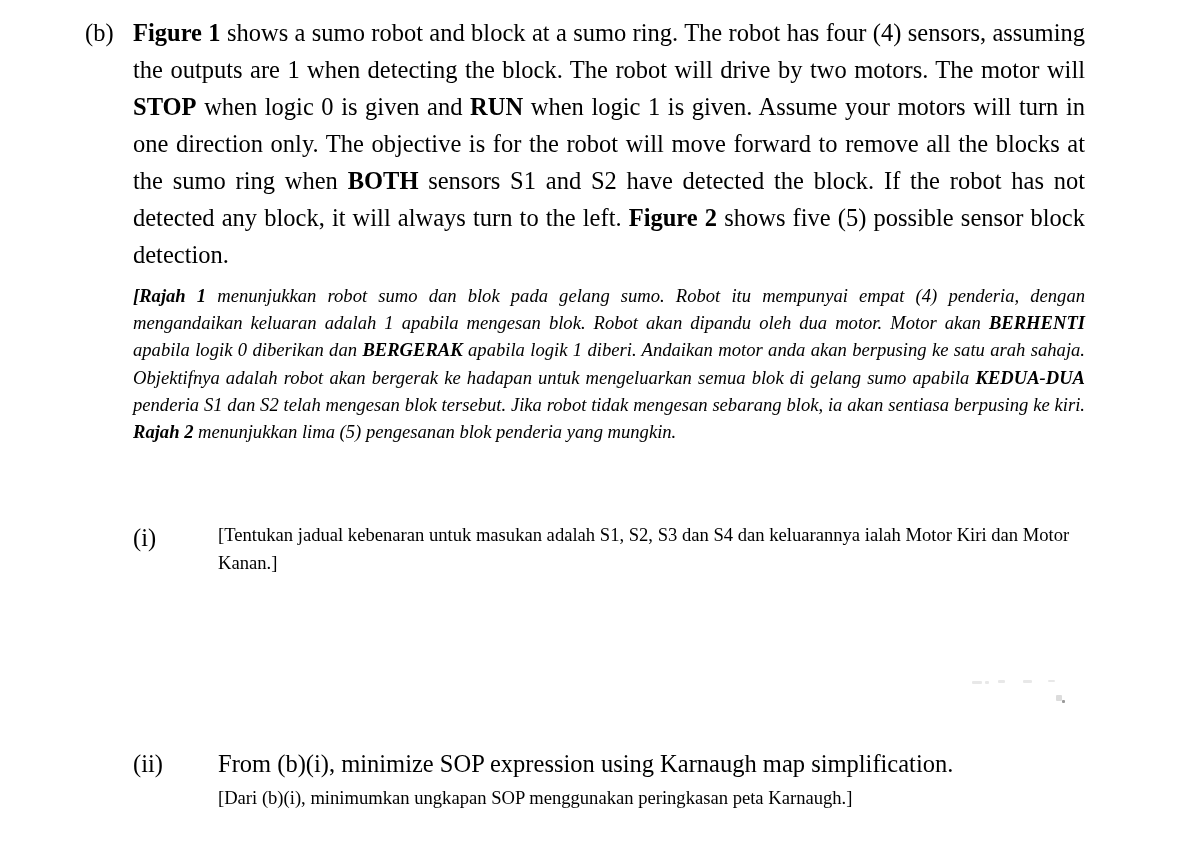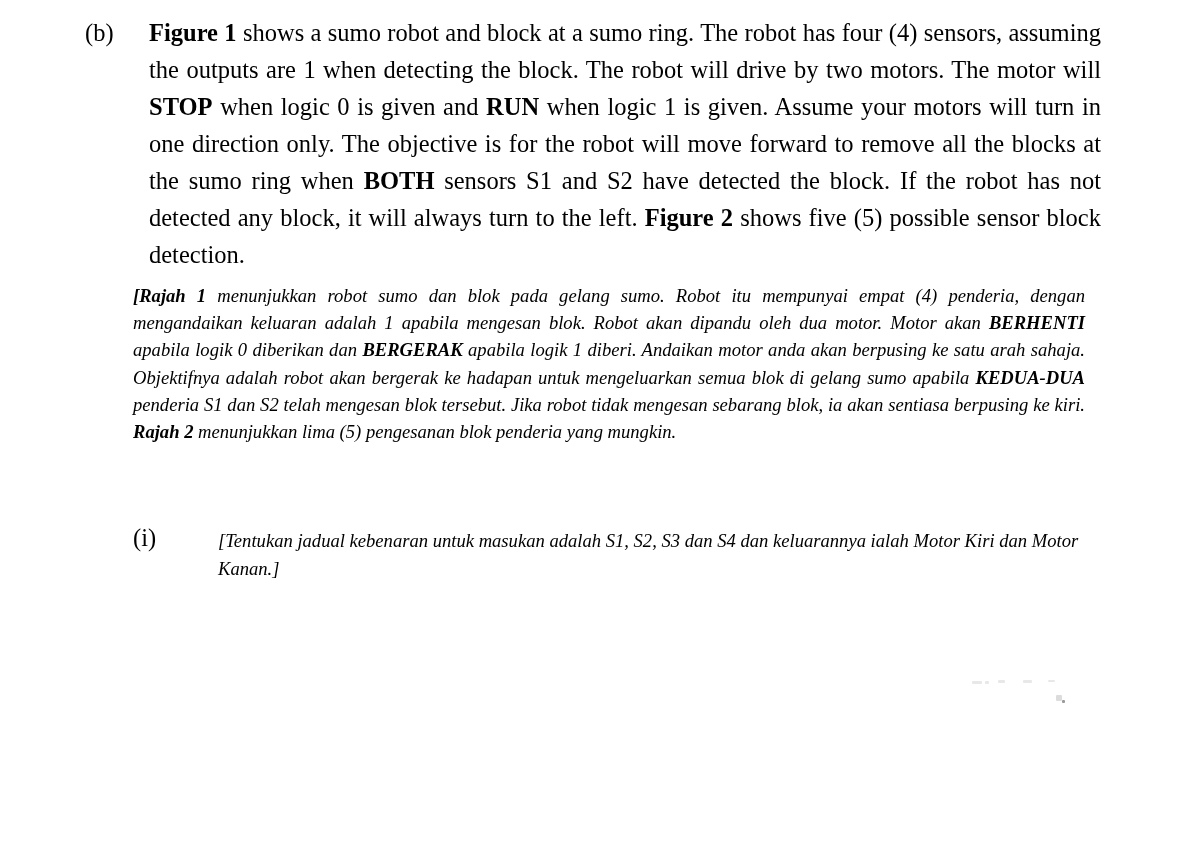--- a/index.html
+++ b/index.html
@@ -37,21 +37,21 @@
   .part-b-label {
     position: absolute;
     left: 0;
     top: 0;
     width: 48px;
     font-size: 24.5px;
     line-height: 37px;
     text-align: left;
   }
   .part-b-body {
-    margin-left: 64px;
+    margin-left: 48px;
     width: 952px;
     font-size: 24.5px;
     line-height: 37px;
     text-align: justify;
     text-justify: inter-word;
     hyphens: none;
   }
   .part-b-body b { font-weight: bold; }
 
   
@@ -91,23 +91,22 @@
   .subitem-en {
     font-size: 24.5px;
     line-height: 37px;
     text-align: justify;
     text-justify: inter-word;
   }
   .subitem-en.no-justify { text-align: left; }
   .subitem-my {
     font-size: 18.6px;
     line-height: 28px;
-    font-style: italic;
     text-align: left;
-    margin-top: 8px;
+    margin-top: 2px;
   }
 
   #subitem-i  { top: 519px; }
   #subitem-ii { top: 745px; }
 
   
   .artifact-group {
     position: absolute;
     left: 970px;
     top: 676px;
@@ -151,14 +150,21 @@
   <div class="artifact-group">
     <div class="artifact a1"></div>
     <div class="artifact a2"></div>
     <div class="artifact a3"></div>
     <div class="artifact a4"></div>
     <div class="artifact a5"></div>
     <div class="artifact a6"></div>
     <div class="artifact a7"></div>
   </div>
 
+  <div class="subitem" id="subitem-ii">
+    <div class="subitem-label">(ii)</div>
+    <div class="subitem-body">
+      <div class="subitem-en no-justify">From (b)(i), minimize SOP expression using Karnaugh map simplification.</div>
+      <div class="subitem-my">[Dari (b)(i), minimumkan ungkapan SOP menggunakan peringkasan peta Karnaugh.]</div>
+    </div>
+  </div>
 
 </div>
 
 </body></html>

